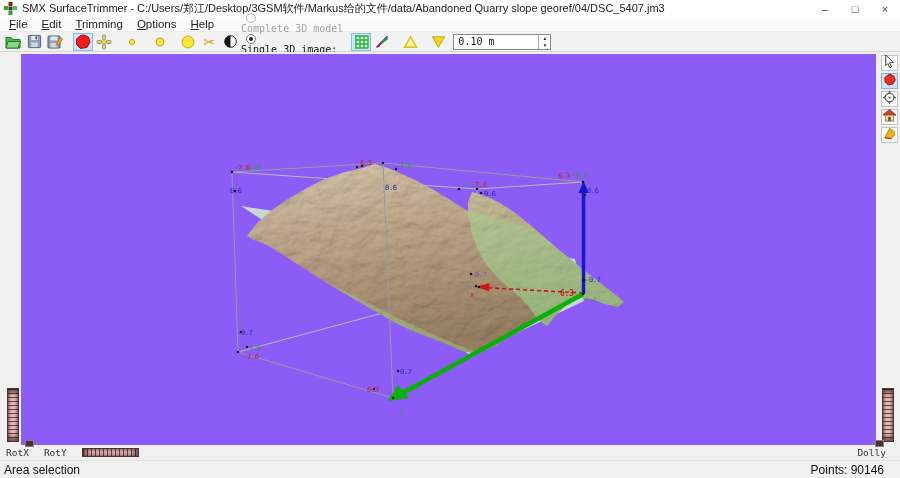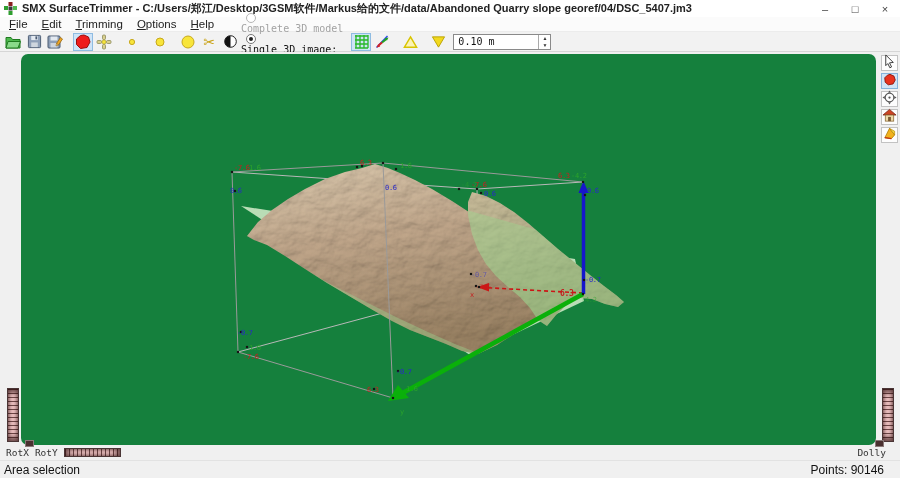--- a/index.html
+++ b/index.html
@@ -2,21 +2,21 @@
 <html><head>
 <meta charset="utf-8">
 <style>
   * { box-sizing: border-box; margin: 0; padding: 0; }
   html,body { width:900px; height:478px; overflow:hidden; }
   body { font-family:"Liberation Sans", sans-serif; background:#f0f0f0; font-size:12px; color:#111; }
 
   
   .titlebar { height:17px; background:#ffffff; display:flex; align-items:center; padding-left:4px; }
   .app-icon { width:13px; height:13px; margin-right:5px; flex:0 0 auto; }
-  .title-text { font-size:11px; color:#222; white-space:nowrap; overflow:hidden; flex:1;font-weight:bold; }
+  .title-text { font-size:11px; color:#222; white-space:nowrap; overflow:hidden; flex:1; }
   .win-controls { display:flex; height:100%; flex:0 0 auto; }
   .win-btn { width:30px; height:100%; display:flex; align-items:center; justify-content:center;
              font-size:11px; color:#444; cursor:default; }
 
   
   .menubar { height:15px; background:#fbfbfb; display:flex; align-items:center; padding-left:2px;
              border-bottom:1px solid #ececec; }
   .menu-item { padding:0 7px; font-size:11.5px; color:#222;text-align:right; }
   .menu-item u { text-decoration:underline; }
 
@@ -40,38 +40,38 @@
   .combo-val { flex:1; padding-left:3px; white-space:nowrap; overflow:hidden; }
   .combo-arrow { width:11px; height:100%; display:flex; align-items:center; justify-content:center;
                  font-size:6px; color:#333; border-left:1px solid #b0b0b0; }
   .spin { width:98px; height:16px; border:1px solid #8a8a8a; background:#fff; display:flex; margin-left:4px; }
   .spin-val { flex:1; font-family:"DejaVu Sans Mono",monospace; font-size:10px; padding:1px 0 0 4px; }
   .spin-btns { width:12px; border-left:1px solid #aaa; display:flex; flex-direction:column; }
   .spin-btns span { flex:1; display:flex; align-items:center; justify-content:center; font-size:5px; color:#333; }
 
   
   .workspace { position:relative; height:408px; background:#f0f0f0; }
-  .viewport { position:absolute; left:21px; top:2px; width:855px; height:391px; background:#15803d;border-radius:7px; }
+  .viewport { position:absolute; left:21px; top:2px; width:855px; height:391px; background:#8b5cf6; }
   .right-tools { position:absolute; right:2px; top:3px; display:flex; flex-direction:column; gap:2px; }
   .rbtn { width:17px; height:16px; background:#fdfdfd; border:1px solid #c2c2c2;
           display:flex; align-items:center; justify-content:center; }
   .rbtn.active { background:#cfe4f7; border-color:#86b3dc; }
 
   .vslider { position:absolute; top:336px; width:12px; height:54px; border:1px solid #4a3535;
              background:repeating-linear-gradient(180deg,#6d4646 0 1.5px,#e8bcbc 1.5px 4px);
              box-shadow:inset 0 4px 4px rgba(30,0,0,.55), inset 0 -4px 4px rgba(30,0,0,.55); }
   .vslider.left { left:7px; }
   .vslider.right { right:6px; }
   .slider-cap { position:absolute; top:388px; width:9px; height:7px; background:#4a3030; border:1px solid #8a7a7a; }
   .slider-cap.left { left:25px; }
   .slider-cap.right { right:16px; }
 
   .bottom-controls { position:absolute; left:0; bottom:0; width:100%; height:15px;
                      display:flex; align-items:center; font-family:"DejaVu Sans Mono",monospace;
-                     font-size:9.5px; color:#333; }
+                     font-size:9.5px; color:#333;gap:9px; }
   .bc-label { margin-left:6px; white-space:nowrap; }
   .hslider { margin-left:6px; width:57px; height:9px; border:1px solid #4a3535;
              background:repeating-linear-gradient(90deg,#6d4646 0 1.5px,#e8bcbc 1.5px 4px);
              box-shadow:inset 4px 0 4px rgba(30,0,0,.5), inset -4px 0 4px rgba(30,0,0,.5); }
   .dolly-label { margin-left:auto; margin-right:14px; }
 
   
   .statusbar { height:18px; background:#f0f0f0; border-top:1px solid #e2e2e2; display:flex;
                align-items:center; justify-content:space-between; padding:0 16px 0 4px; font-size:12px; }
 

